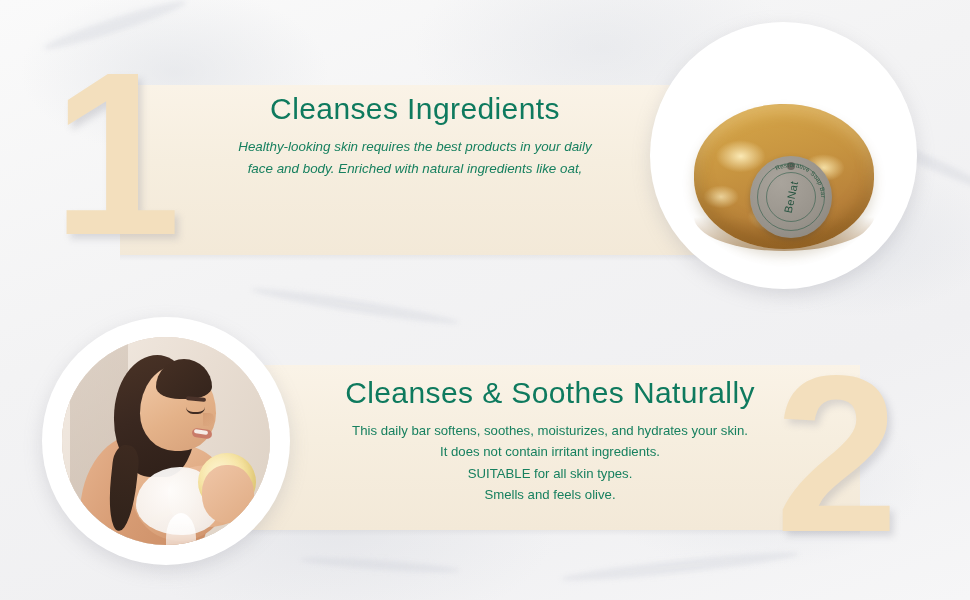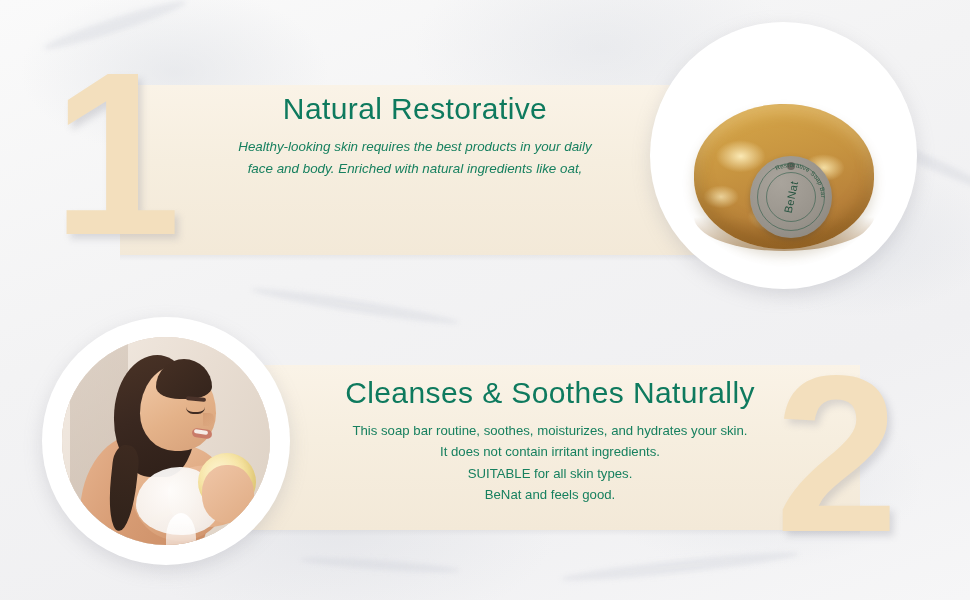--- a/index.html
+++ b/index.html
@@ -381,21 +381,21 @@
   <div class="vein" style="left:250px; top:300px; width:210px; height:12px; transform:rotate(9deg);"></div>
   <div class="vein" style="left:560px; top:560px; width:240px; height:13px; transform:rotate(-6deg);"></div>
   <div class="vein" style="left:830px; top:150px; width:170px; height:12px; transform:rotate(24deg);"></div>
   <div class="vein" style="left:300px; top:560px; width:160px; height:10px; transform:rotate(4deg);"></div>
 
   <div class="band" id="band-1"></div>
 
   <div class="numeral" id="numeral-1">1</div>
 
   <div class="text-block" id="text-1">
-    <h2 class="heading">Natural Restorative</h2>
+    <h2 class="heading">Cleanses Ingredients</h2>
     <p class="body-copy">
       <span class="line">Healthy-looking skin requires the best products in your daily</span>
       <span class="line">face and body. Enriched with natural ingredients like  oat,</span>
     </p>
   </div>
 
   <div class="photo-circle" id="photo-soap">
     <div class="photo-inner">
       <div class="clip">
         <div class="soap-string-loop"></div>
@@ -421,24 +421,24 @@
     </div>
   </div>
 
   <div class="band" id="band-2"></div>
 
   <div class="numeral" id="numeral-2">2</div>
 
   <div class="text-block" id="text-2">
     <h2 class="heading">Cleanses &amp; Soothes Naturally</h2>
     <p class="body-copy">
-      <span class="line">This soap bar routine, soothes, moisturizes, and hydrates your skin.</span>
+      <span class="line">This daily bar softens, soothes, moisturizes, and hydrates your skin.</span>
       <span class="line">It does not contain irritant ingredients.</span>
       <span class="line">SUITABLE for all skin types.</span>
-      <span class="line">BeNat and feels good.</span>
+      <span class="line">Smells and feels olive.</span>
     </p>
   </div>
 
   <div class="photo-circle" id="photo-woman">
     <div class="photo-inner">
       <div class="shower-scene">
         <div class="sc sc-back-wall"></div>
         <div class="sc sc-wall-panel"></div>
         <div class="sc sc-body"></div>
         <div class="sc sc-shoulder"></div>

